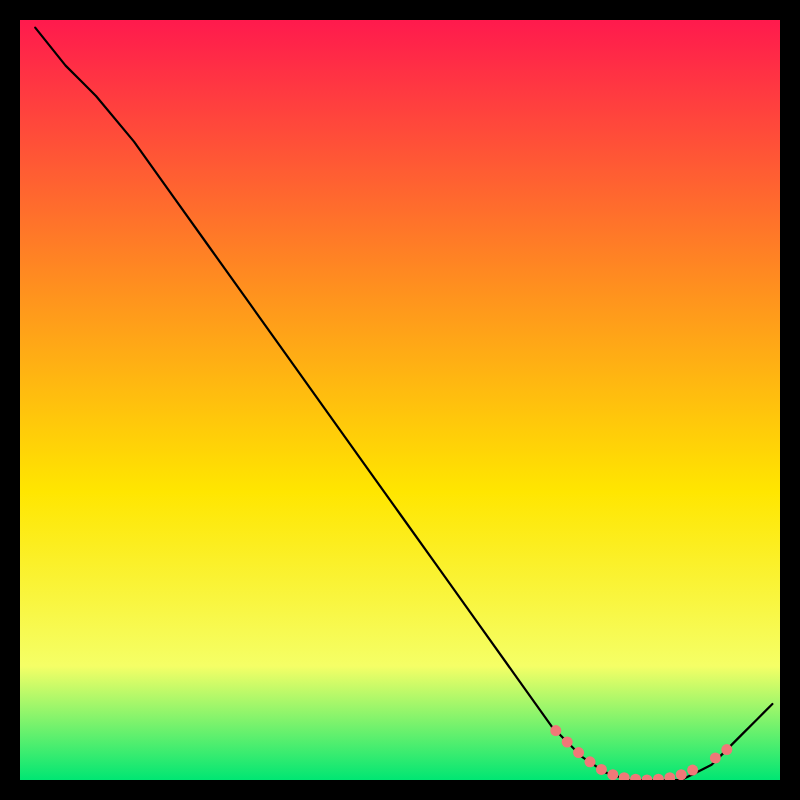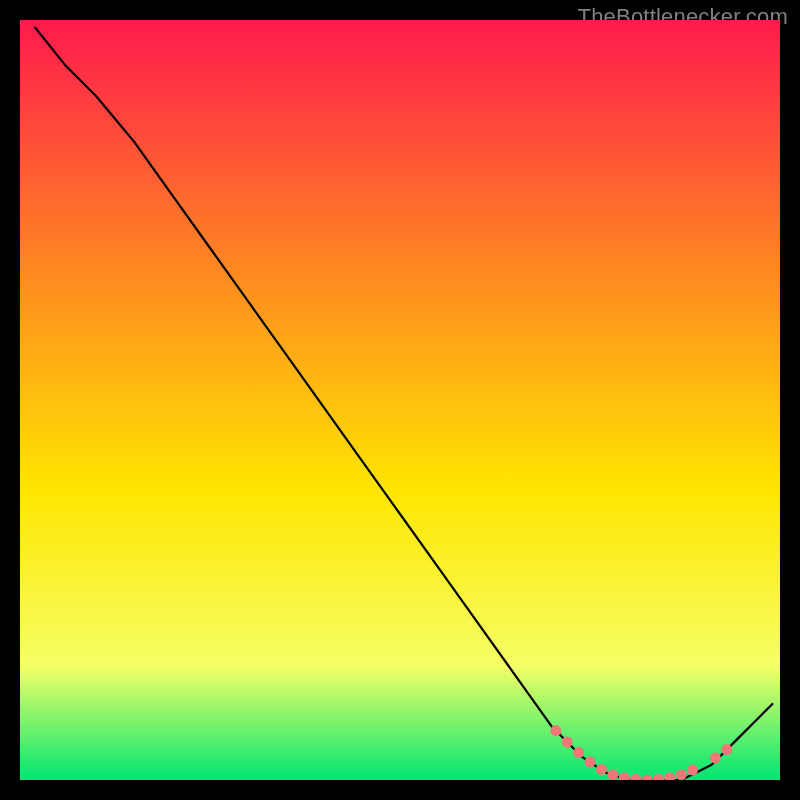--- a/index.html
+++ b/index.html
@@ -35,21 +35,20 @@
     height: 760px;
   }
   svg {
     display: block;
   }
 </style>
 </head>
 <body>
 
 <div class="frame">
-  <div class="watermark">TheBottlenecker.com</div>
 
   <svg class="plot" viewBox="0 0 760 760" preserveAspectRatio="none">
     <defs>
       <linearGradient id="bg" x1="0" y1="0" x2="0" y2="1">
         <stop id="g0" offset="0%" stop-color="#ff1a4d"></stop>
         <stop id="g1" offset="35%" stop-color="#ff8f1f"></stop>
         <stop id="g2" offset="62%" stop-color="#ffe600"></stop>
         <stop id="g3" offset="85%" stop-color="#f5ff66"></stop>
         <stop id="g4" offset="100%" stop-color="#00e673"></stop>
       </linearGradient>

